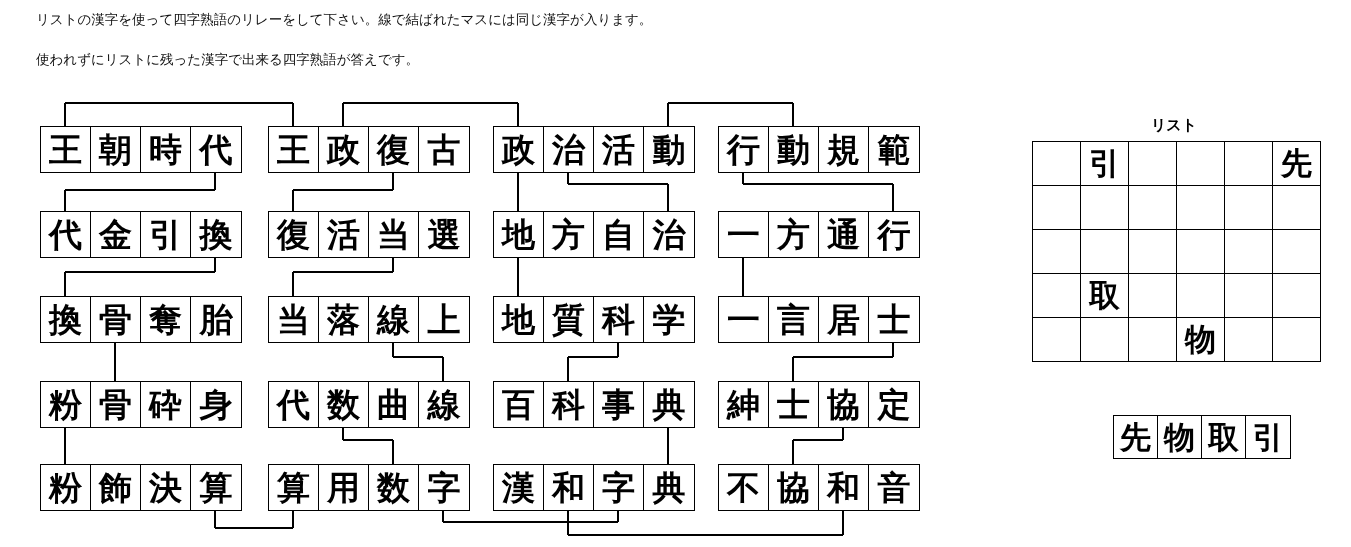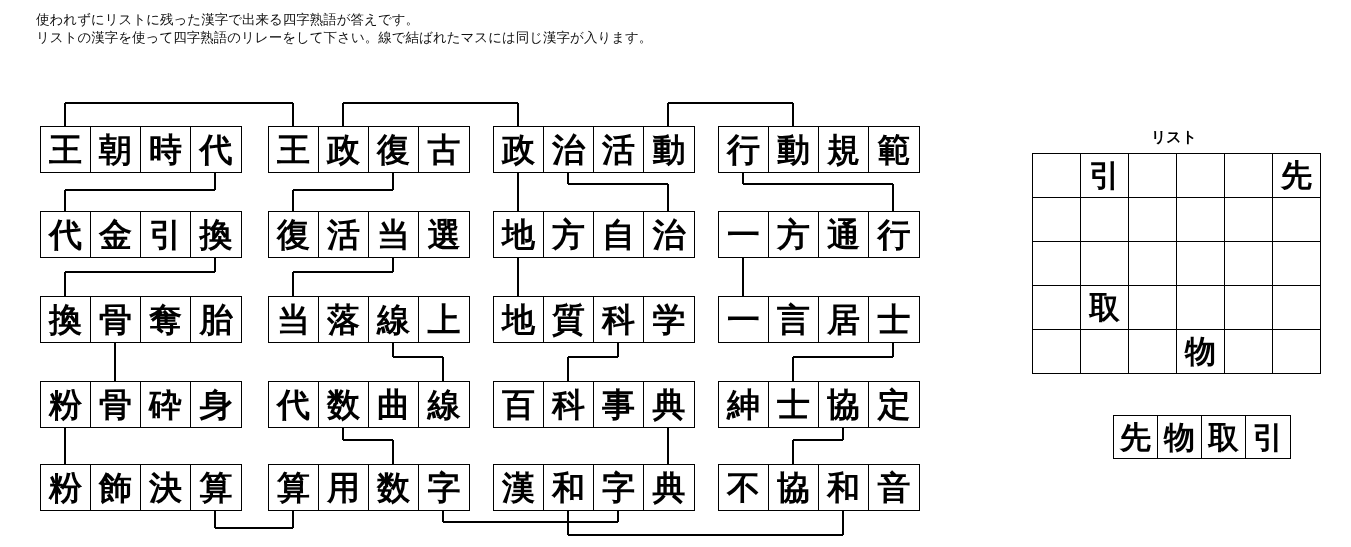--- a/index.html
+++ b/index.html
@@ -37,21 +37,21 @@
     letter-spacing:0;
   }
   .cell:last-child{border-right:none;}
 
   
   .conn{position:absolute;background:#000;z-index:1;}
   .conn.h{height:2.4px;}
   .conn.v{width:2.4px;}
 
   
-  #list-panel{position:absolute;left:1032px;top:128px;}
+  #list-panel{position:absolute;left:1032px;top:116px;}
   #list-title{
     text-align:center;width:284px;
     font-size:15px;font-weight:700;margin-bottom:6px;
     font-family:"DejaVu Sans","Liberation Sans",sans-serif;
   }
   #list-grid{
     border:1.6px solid #000;
     border-collapse:collapse;
   }
   #list-grid td{
@@ -65,22 +65,22 @@
   #answer-wrap{position:absolute;left:1113px;top:415px;}
   #answer-row{
     display:flex;border:1.6px solid #000;box-sizing:border-box;background:#fff;
   }
   #answer-row .cell{width:44px;height:42px;font-size:31px;}
 </style>
 </head>
 <body>
 
 <div id="instructions">
+  <div class="inst-line" id="inst-line-1">リストの漢字を使って四字熟語のリレーをして下さい。線で結ばれたマスには同じ漢字が入ります。</div>
   <div class="inst-line" id="inst-line-2">使われずにリストに残った漢字で出来る四字熟語が答えです。</div>
-  <div class="inst-line" id="inst-line-1">リストの漢字を使って四字熟語のリレーをして下さい。線で結ばれたマスには同じ漢字が入ります。</div>
 </div>
 
 <div id="board">
     <div class="word-row" style="left: 40px; top: 126px;">
       <div class="cell">王</div>
       <div class="cell">朝</div>
       <div class="cell">時</div>
       <div class="cell">代</div>
     </div>
     <div class="word-row" style="left: 40px; top: 211px;">

